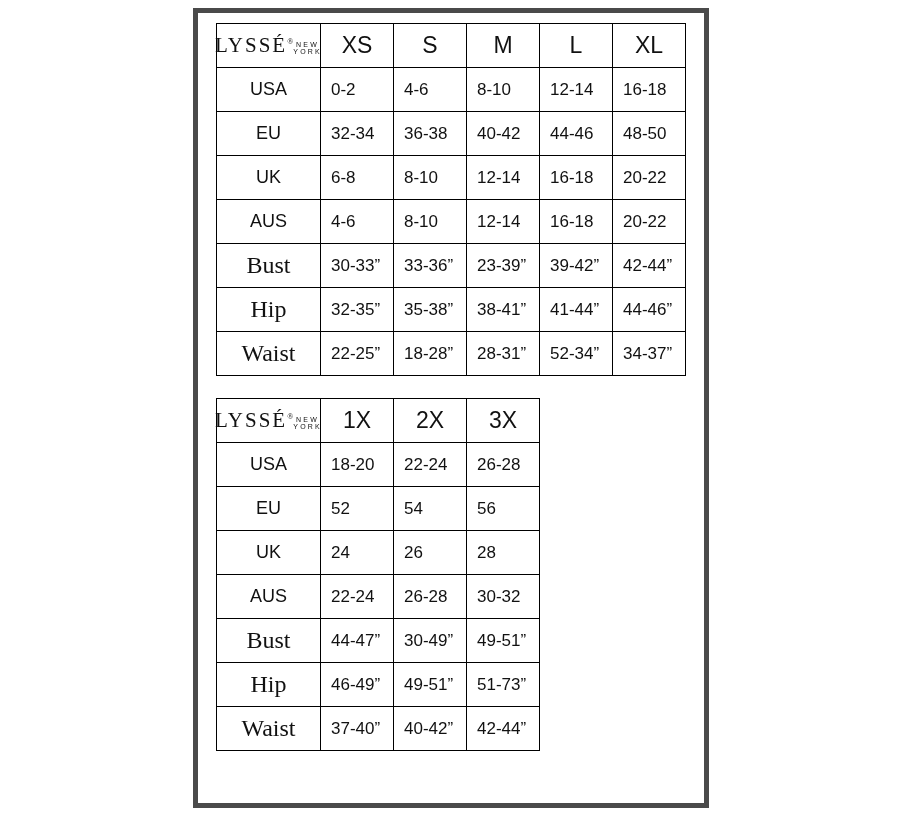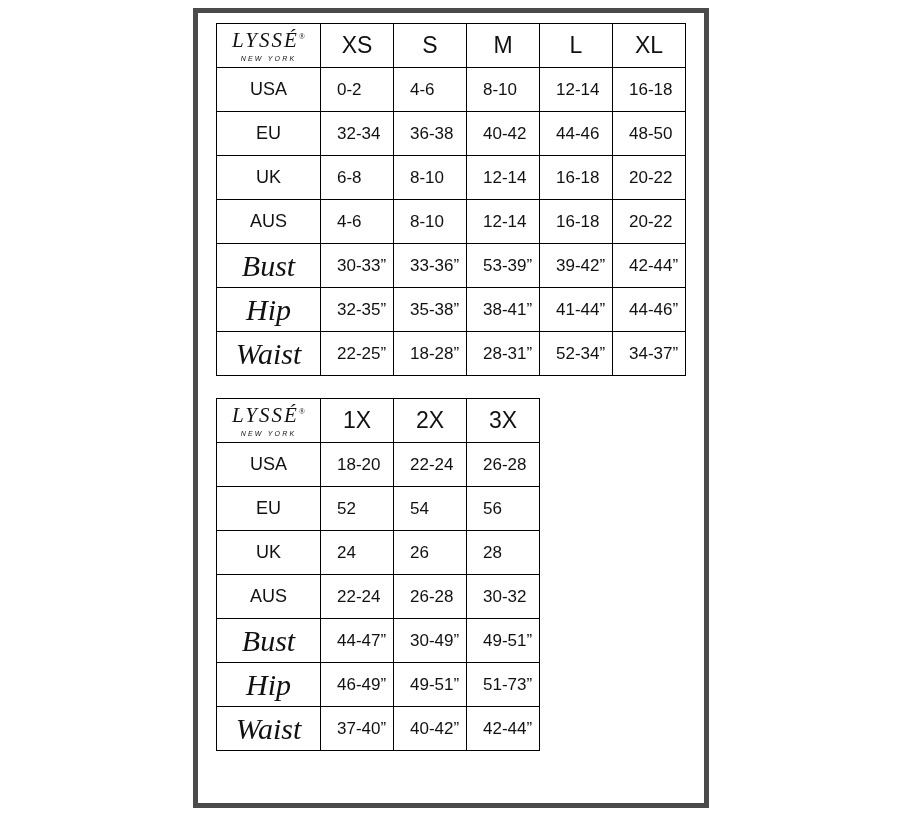--- a/index.html
+++ b/index.html
@@ -52,25 +52,24 @@
   
   .t2 col.c0 { width: 104px; }
   .t2 col.cx { width: 73px; }
 
   .logo-cell {
     position: relative;
     border: 1px solid #000 !important;
   }
   .logo-wrap {
     display: flex;
-    flex-direction: column;
+    flex-direction: row;
     align-items: center;
     justify-content: center;
     line-height: 1;
-    font-style: italic;
   }
   .logo-main {
     font-family: "Liberation Serif", serif;
     font-size: 21px;
     letter-spacing: 2.0px;
     font-weight: 400;
     color: #111;
     position: relative;
     white-space: nowrap;
   }
@@ -92,32 +91,31 @@
     font-weight: 400;
     color: #111;
   }
   .row-label {
     font-family: "Liberation Sans", sans-serif;
     font-size: 18px;
     font-weight: 400;
     color: #111;
   }
   .row-label.italic {
-    font-style: italic;
     font-family: "Liberation Serif", serif;
-    font-size: 30px;
+    font-size: 24px;
   }
   .cell-val {
     font-family: "Liberation Sans", sans-serif;
     font-size: 17px;
     color: #111;
   }
   .cell-val.left {
     text-align: left;
-    padding-left: 16px;
+    padding-left: 10px;
   }
   .gap {
     height: 22px;
   }
   .blank-cell {
     border: none !important;
   }
 </style>
 </head>
 <body>
@@ -183,21 +181,21 @@
             <td class="cell-val left">8-10</td>
             <td class="cell-val left">12-14</td>
             <td class="cell-val left">16-18</td>
             <td class="cell-val left">20-22</td>
           </tr>
 
           <tr>
             <td class="row-label italic">Bust</td>
             <td class="cell-val left">30-33”</td>
             <td class="cell-val left">33-36”</td>
-            <td class="cell-val left">53-39”</td>
+            <td class="cell-val left">23-39”</td>
             <td class="cell-val left">39-42”</td>
             <td class="cell-val left">42-44”</td>
           </tr>
 
           <tr>
             <td class="row-label italic">Hip</td>
             <td class="cell-val left">32-35”</td>
             <td class="cell-val left">35-38”</td>
             <td class="cell-val left">38-41”</td>
             <td class="cell-val left">41-44”</td>

